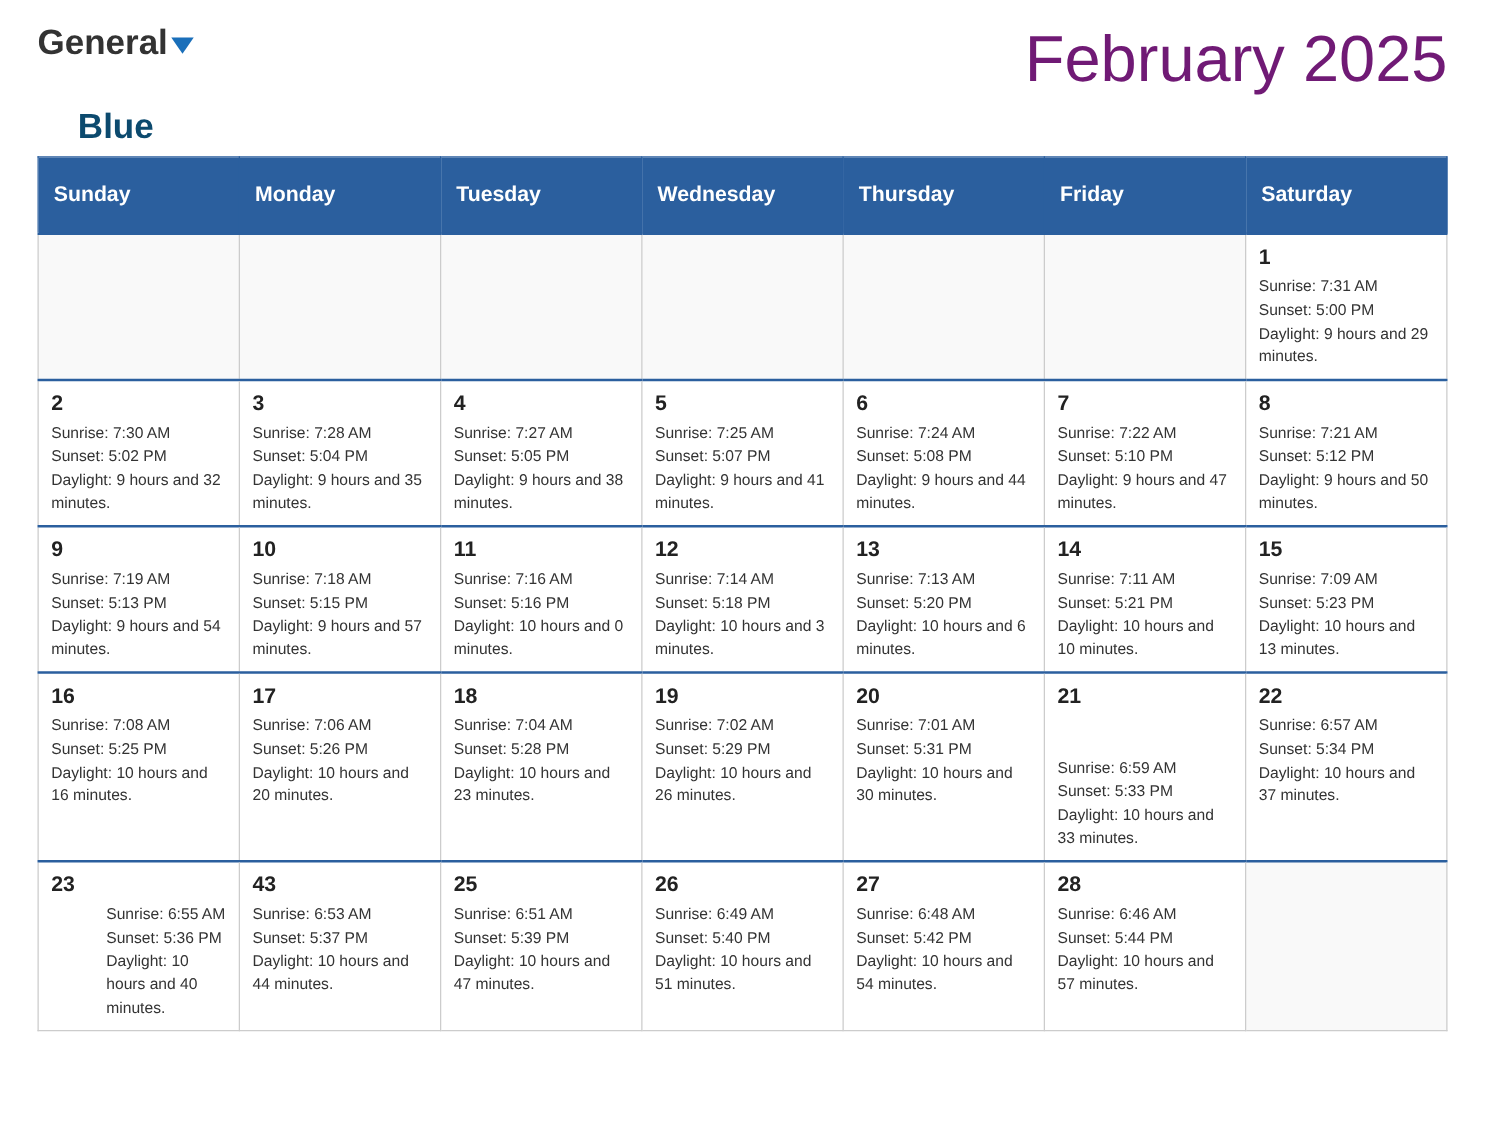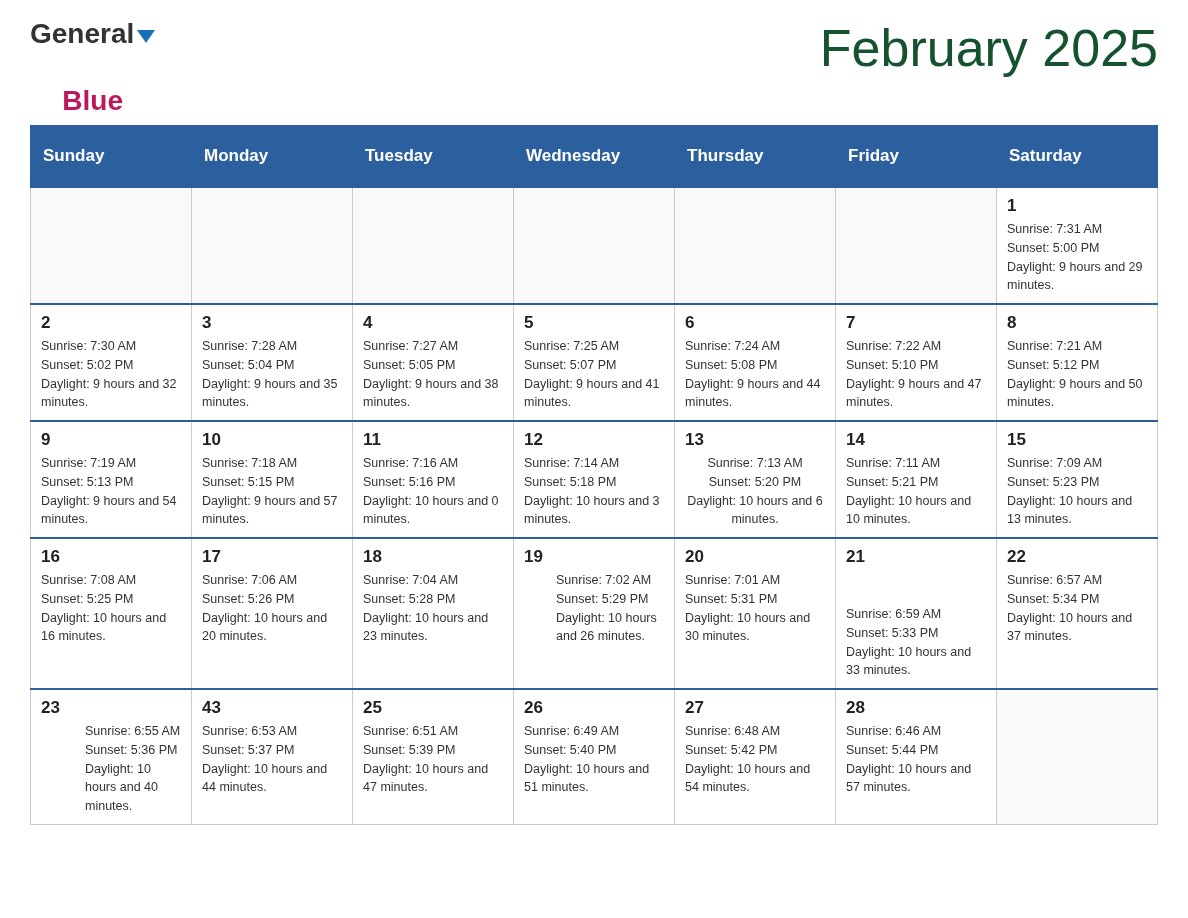--- a/index.html
+++ b/index.html
@@ -31,21 +31,21 @@
     .logo-row {
       display: flex;
       align-items: center;
     }
     .title-block {
       text-align: right;
     }
     .calendar-title {
       font-size: 52px;
       font-weight: normal;
-      color: #14532d;
+      color: #701a75;
       line-height: 1.1;
     }
     .calendar-subtitle {
       font-size: 20px;
       color: #444;
       margin-top: 4px;
     }
     .calendar {
       width: 100%;
       border-collapse: collapse;
@@ -91,21 +91,21 @@
 </head>
 <body>
 
 <div class="header">
   <div class="logo">
     <div class="logo-row">
       <span class="logo-text">General</span>
       <span style="display:inline-block; width:0; height:0; border-left:9px solid transparent; border-right:9px solid transparent; border-top:13px solid #1a6fba; margin-left:3px; margin-top:4px;"></span>
     </div>
     <div>
-      <span class="logo-text blue" style="color:#be185d; font-size:28px; font-weight:bold;">Blue</span>
+      <span class="logo-text blue" style="color:#0c4a6e; font-size:28px; font-weight:bold;">Blue</span>
     </div>
   </div>
   <div class="title-block">
     <div class="calendar-title">February 2025</div>
   </div>
 </div>
 
 <table class="calendar">
   <thead>
     <tr>
@@ -197,21 +197,21 @@
 Daylight: 10 hours and 0 minutes.</div>
         </td>
         <td>
           <span class="day-number">12</span>
           <div class="day-info" style="white-space: pre-line;">Sunrise: 7:14 AM
 Sunset: 5:18 PM
 Daylight: 10 hours and 3 minutes.</div>
         </td>
         <td>
           <span class="day-number">13</span>
-          <div class="day-info" style="white-space: pre-line; text-align: center;">Sunrise: 7:13 AM
+          <div class="day-info" style="white-space: pre-line;">Sunrise: 7:13 AM
 Sunset: 5:20 PM
 Daylight: 10 hours and 6 minutes.</div>
         </td>
         <td>
           <span class="day-number">14</span>
           <div class="day-info" style="white-space: pre-line;">Sunrise: 7:11 AM
 Sunset: 5:21 PM
 Daylight: 10 hours and 10 minutes.</div>
         </td>
         <td>
@@ -235,21 +235,21 @@
 Daylight: 10 hours and 20 minutes.</div>
         </td>
         <td>
           <span class="day-number">18</span>
           <div class="day-info" style="white-space: pre-line;">Sunrise: 7:04 AM
 Sunset: 5:28 PM
 Daylight: 10 hours and 23 minutes.</div>
         </td>
         <td>
           <span class="day-number">19</span>
-          <div class="day-info" style="white-space: pre-line; margin-left: 32px;">Sunrise: 7:02 AM
+          <div class="day-info" style="white-space: pre-line;">Sunrise: 7:02 AM
 Sunset: 5:29 PM
 Daylight: 10 hours and 26 minutes.</div>
         </td>
         <td>
           <span class="day-number">20</span>
           <div class="day-info" style="white-space: pre-line;">Sunrise: 7:01 AM
 Sunset: 5:31 PM
 Daylight: 10 hours and 30 minutes.</div>
         </td>
         <td>

